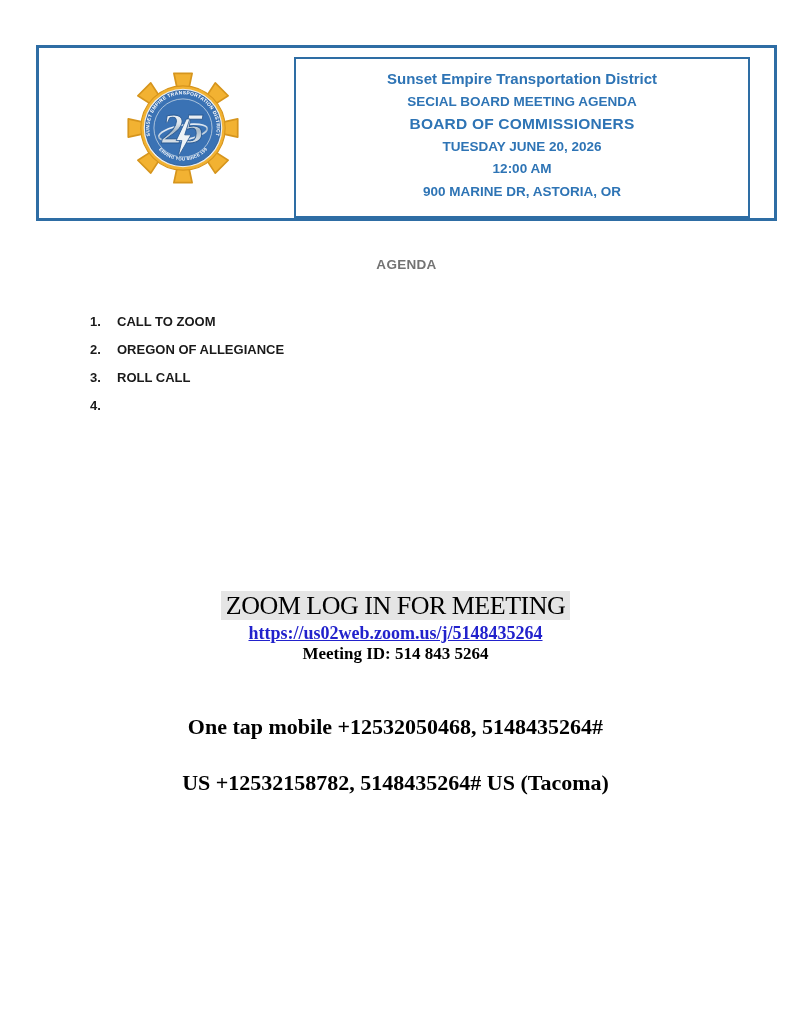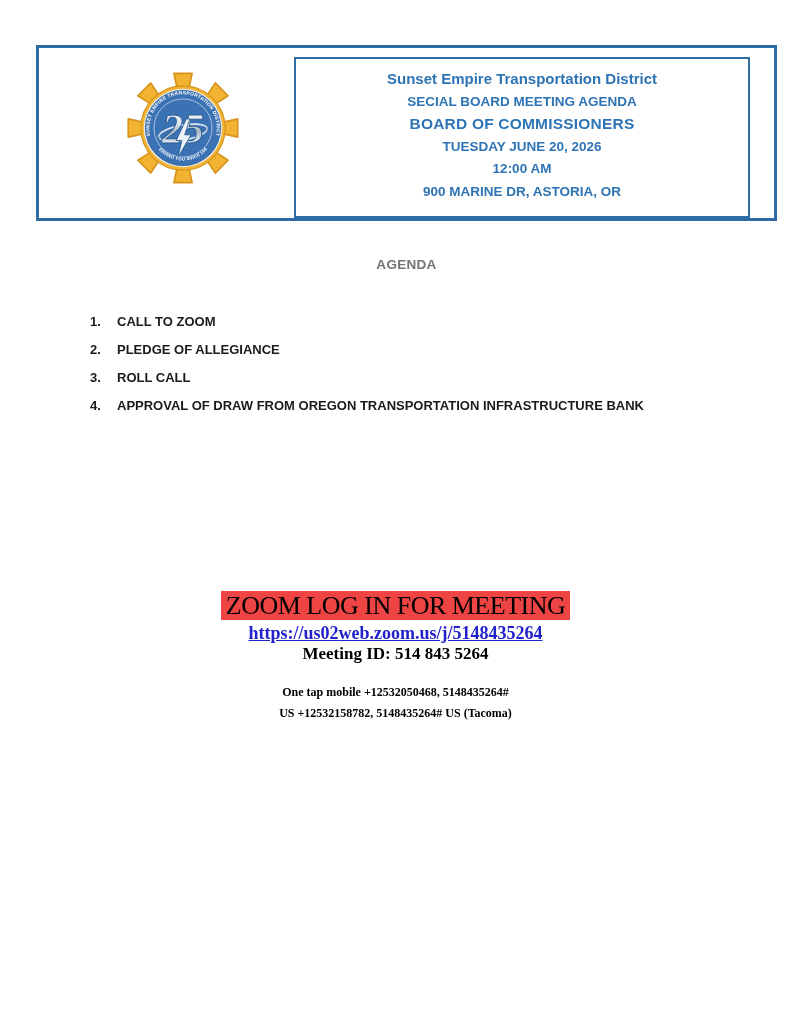--- a/index.html
+++ b/index.html
@@ -73,21 +73,21 @@
   .zoom-block {
     position: absolute;
     left: 0; top: 591px;
     width: 791px;
     text-align: center;
     font-family: "Liberation Serif", serif;
     color: #000000;
   }
   .zoom-heading {
     display: inline-block;
-    background: #ef4444;
+    background: #e5e5e5;
     font-size: 26px;
     line-height: 29px;
     letter-spacing: -0.5px;
     padding: 0 5px;
     font-weight: normal;
     white-space: nowrap;
   }
   .zoom-link-line { margin-top: 3px; line-height: 20px; }
   .zoom-link {
     font-size: 18px;
@@ -97,24 +97,25 @@
     white-space: nowrap;
   }
   .zoom-meeting-id {
     font-size: 17px;
     font-weight: bold;
     line-height: 20px;
     white-space: nowrap;
   }
   .zoom-gap { height: 18px; }
   .zoom-tap-line {
-    font-size: 12px;
+    font-size: 22px;
     font-weight: bold;
     line-height: 20.5px;
     white-space: nowrap;
+    margin-top: 35px;
   }
 </style>
 </head>
 <body>
 
 <div class="page">
 
   <div class="header-box"></div>
 
   <svg class="logo" viewBox="0 0 200 200" aria-hidden="true">
@@ -165,29 +166,28 @@
 
   <div class="agenda-title">AGENDA</div>
 
   <div class="agenda-items">
     <div class="agenda-item">
       <span class="num">1.</span>
       <span>CALL TO ZOOM</span>
     </div>
     <div class="agenda-item">
       <span class="num">2.</span>
-      <span>PLEDGE OF ALLEGIANCE</span>
+      <span>OREGON OF ALLEGIANCE</span>
     </div>
     <div class="agenda-item">
       <span class="num">3.</span>
       <span>ROLL CALL</span>
     </div>
     <div class="agenda-item">
       <span class="num">4.</span>
-      <span>APPROVAL OF DRAW FROM OREGON TRANSPORTATION INFRASTRUCTURE BANK</span>
     </div>
   </div>
 
   <div class="zoom-block">
     <div>
       <span class="zoom-heading">ZOOM LOG IN FOR MEETING</span>
     </div>
     <div class="zoom-link-line">
       <a href="#" class="zoom-link">https://us02web.zoom.us/j/5148435264</a>
     </div>

